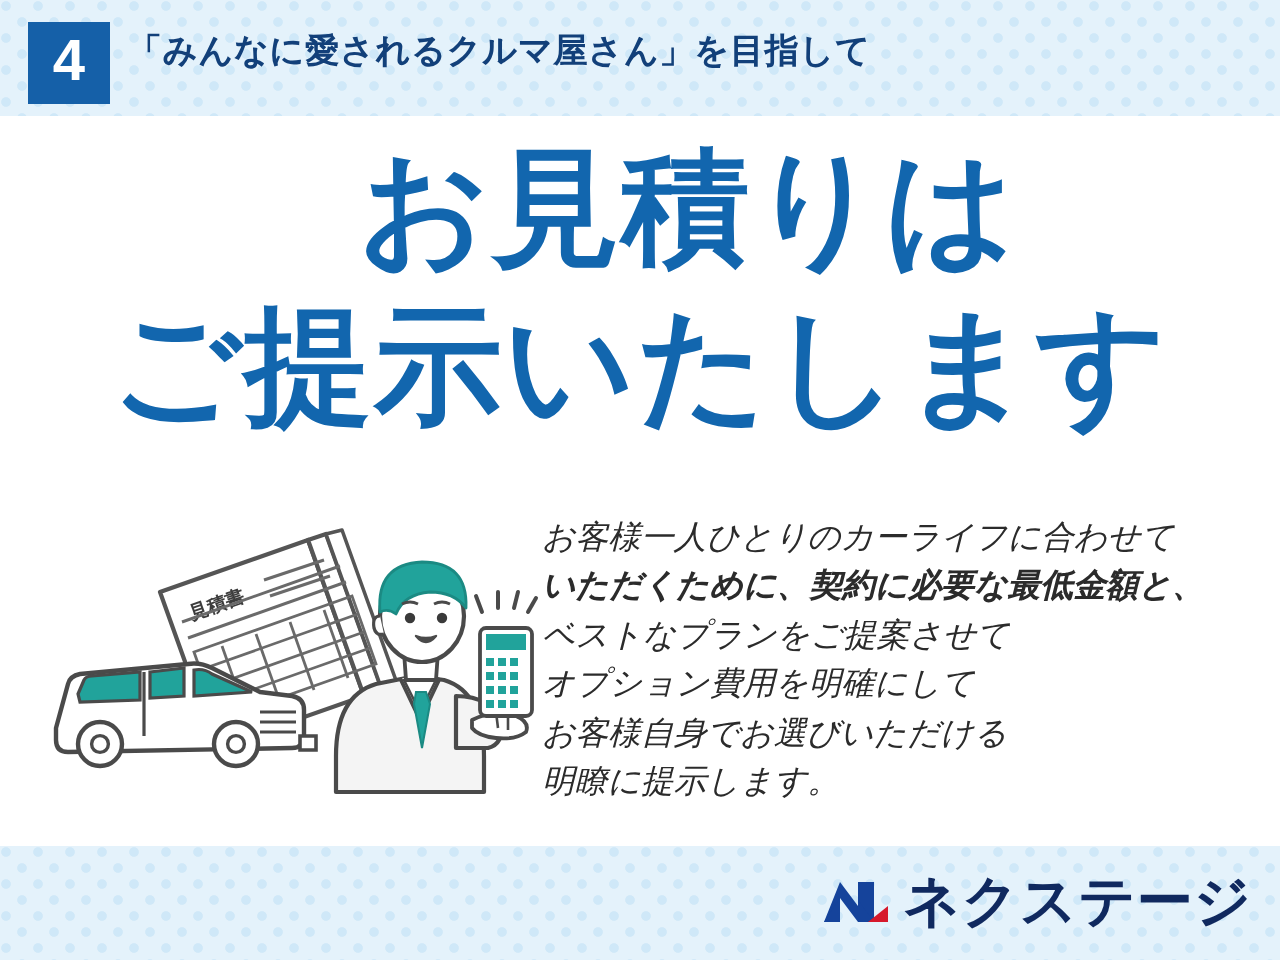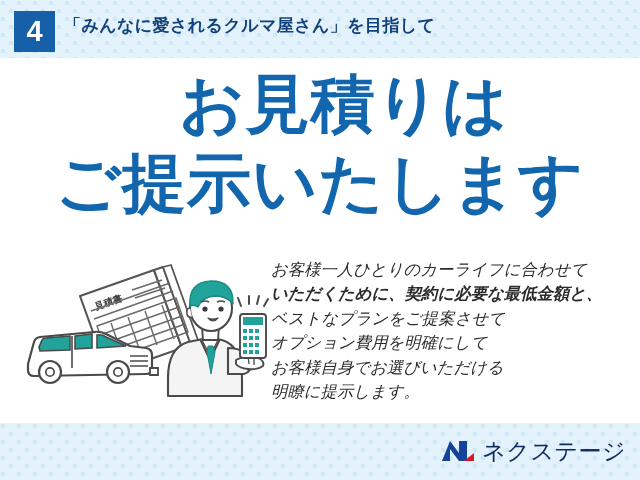--- a/index.html
+++ b/index.html
@@ -130,22 +130,22 @@
     position: absolute;
     right: 14px;
     top: 13px;
     height: 30px;
     display: flex;
     align-items: center;
     gap: 7px;
   }
   #footer-logo-mark { display: block; }
   #footer-logo-text {
-    font-size: 23px;
-    font-weight: normal;
+    font-size: 28px;
+    font-weight: bold;
     color: #10295f;
     letter-spacing: 0.5px;
     line-height: 1;
     white-space: nowrap;
   }
 </style>
 </head>
 <body>
 
 <div id="page">

